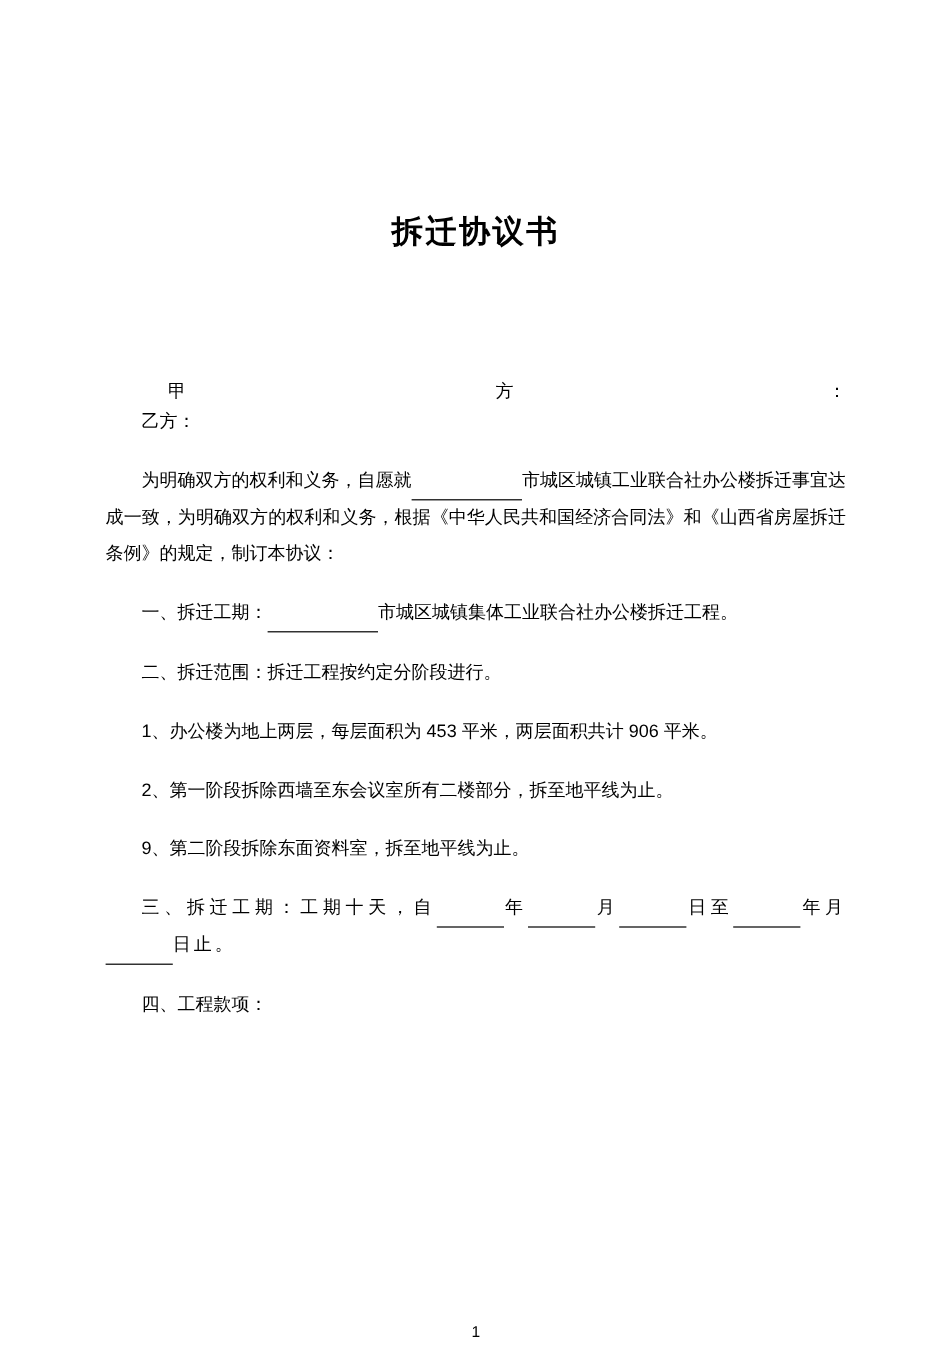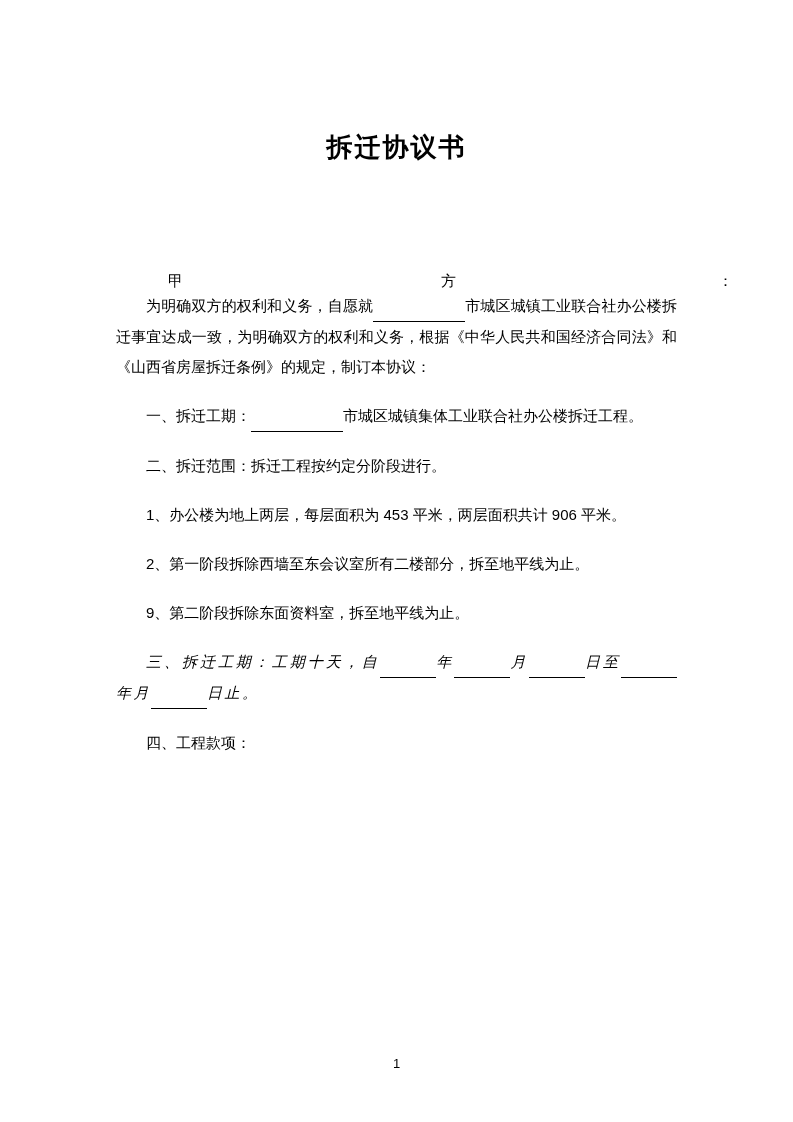--- a/index.html
+++ b/index.html
@@ -13,21 +13,22 @@
     font-family: "Liberation Sans", "DejaVu Sans", sans-serif;
     color: #000000;
     position: relative;
     overflow: hidden;
   }
   .page {
     position: relative;
     width: 793px;
     height: 974px;
     box-sizing: border-box;
-    padding: 0 116px;
+    padding: 0 88px;
+    margin-top: 46px;
   }
   .doc-title {
     text-align: center;
     font-size: 26px;
     font-weight: bold;
     letter-spacing: 2px;
     margin: 0;
     padding-top: 132px;
     line-height: 1.2;
   }
@@ -65,21 +66,20 @@
     text-indent: 30px;
   }
   .gap-top-b {
     margin-top: 46px;
   }
   .gap-top-c {
     margin-top: 28px;
   }
   .spaced {
     letter-spacing: 2.5px;
-    font-style: italic;
   }
   .blank-line {
     display: inline-block;
     border-bottom: 1px solid #000;
     vertical-align: baseline;
   }
   .bl-long { width: 92px; }
   .bl-mid  { width: 56px; }
   .page-number {
     position: absolute;
@@ -96,20 +96,21 @@
 <div class="page">
 
   <h1 class="doc-title">拆迁协议书</h1>
 
   <div class="party-row">
     <span class="lbl-a">甲</span>
     <span class="lbl-b">方</span>
     <span class="lbl-colon">：</span>
   </div>
 
+  <p class="para indent2 gap-top-b">乙方：</p>
 
   <p class="para indent2 gap-top-c">
     <span>为明确双方的权利和义务，自愿就</span><span class="blank-line bl-long">&nbsp;</span><span>市城区城镇工业联合社办公楼拆迁事宜达成一致，为明确双方的权利和义务，根据《中华人民共和国经济合同法》和《山西省房屋拆迁条例》的规定，制订本协议：</span>
   </p>
 
   <p class="para indent2 gap-top-c">
     <span>一、拆迁工期：</span><span class="blank-line bl-long">&nbsp;</span><span>市城区城镇集体工业联合社办公楼拆迁工程。</span>
   </p>
 
   <p class="para indent2 gap-top-c">二、拆迁范围：拆迁工程按约定分阶段进行。</p>

